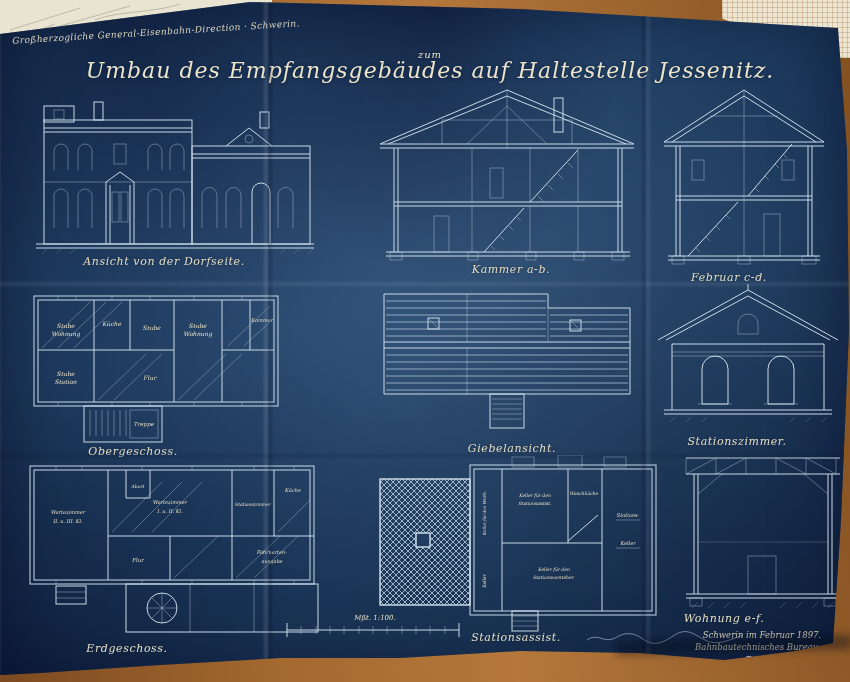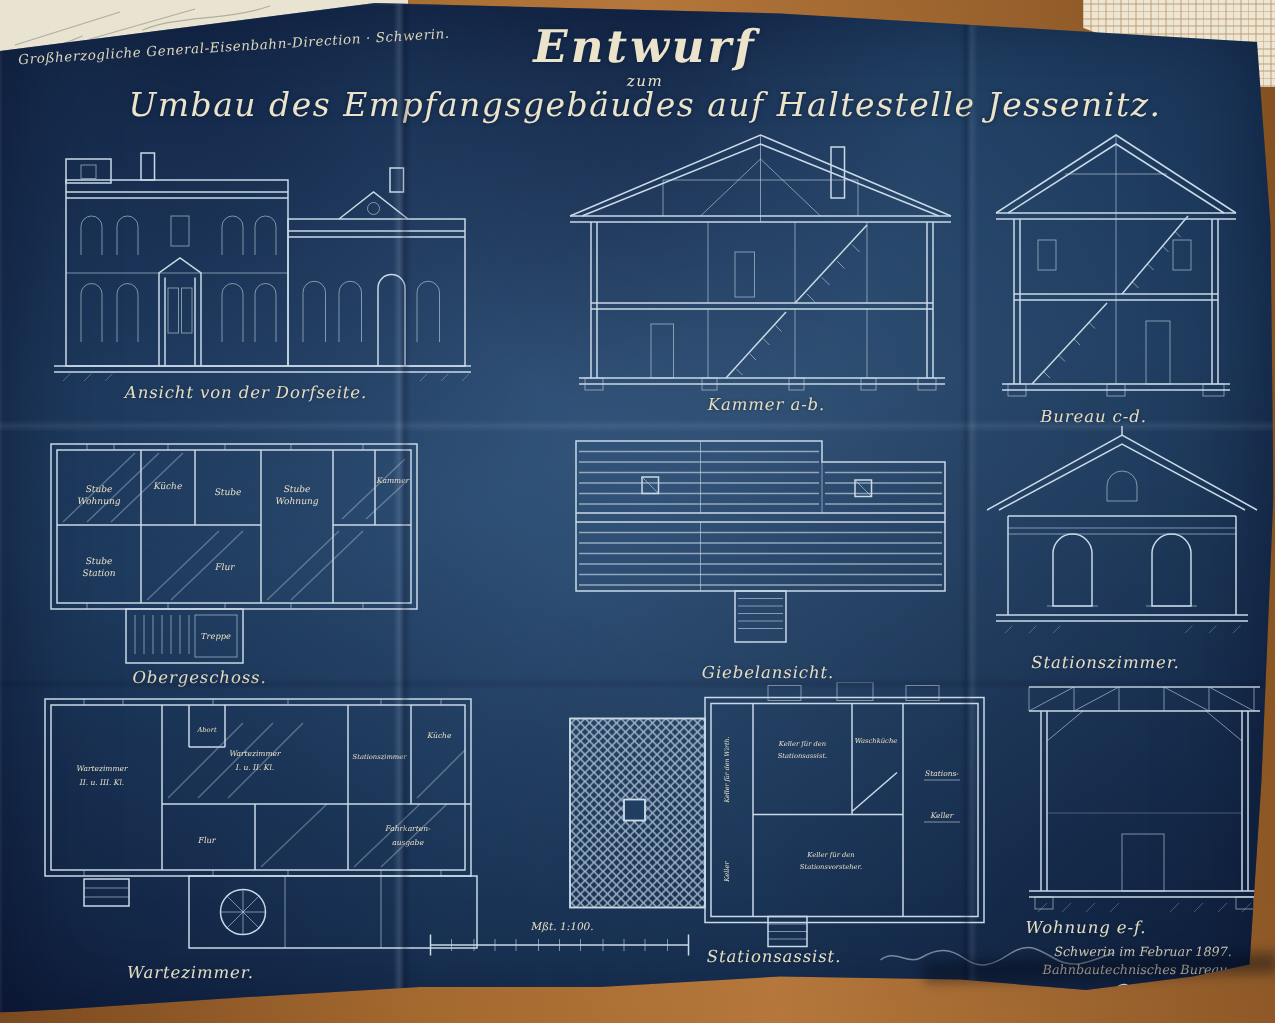--- a/index.html
+++ b/index.html
@@ -67,21 +67,20 @@
   <div class="paper" id="paper-left">
     <svg width="272" height="48">
       <path d="M10 30 L80 8 M60 26 L130 6 M95 20 C120 10,150 14,180 4 M20 38 L55 24" stroke="#9a978b" stroke-width=".8" fill="none" opacity=".7"></path>
     </svg>
   </div>
   <div class="paper" id="paper-right"></div>
 
   <div id="sheet">
 
     <div id="office-note">Großherzogliche General-Eisenbahn-Direction · Schwerin.</div>
-    <div class="title-line" id="title1">Entwurf</div>
     <div class="title-line" id="title2">zum</div>
     <div class="title-line" id="title3">Umbau des Empfangsgebäudes auf Haltestelle Jessenitz.</div>
 
     <svg class="dwg" style="left:30px;top:86px" width="290" height="180" viewBox="0 0 290 180">
       <path d="M6 158 H284 M6 162 H284"></path>
       <rect x="14" y="34" width="148" height="124"></rect>
       <path d="M14 42 H162 M14 46 H162"></path>
       <rect x="14" y="20" width="30" height="16"></rect>
         <rect x="24" y="24" width="10" height="9" class="thin"></rect>
       <rect x="64" y="16" width="9" height="18"></rect>
@@ -268,25 +267,25 @@
 
     <svg class="dwg" style="left:283px;top:612px" width="185" height="28" viewBox="0 0 185 28">
       <text x="92" y="8" font-size="7" text-anchor="middle">Mßt. 1:100.</text>
       <path d="M4 18 H176"></path>
       <path d="M4 11 V25 M176 11 V25"></path>
       <path d="M18 14 V22 M33 14 V22 M47 14 V22 M61 14 V22 M76 14 V22 M90 14 V22 M104 14 V22 M119 14 V22 M133 14 V22 M147 14 V22 M162 14 V22" class="thin"></path>
     </svg>
 
     <div class="cap" style="left:164px;top:255px">Ansicht von der Dorfseite.</div>
     <div class="cap" style="left:511px;top:263px">Kammer a-b.</div>
-    <div class="cap" style="left:729px;top:271px">Bureau c-d.</div>
+    <div class="cap" style="left:729px;top:271px">Februar c-d.</div>
     <div class="cap" style="left:133px;top:445px">Obergeschoss.</div>
     <div class="cap" style="left:512px;top:442px">Giebelansicht.</div>
     <div class="cap" style="left:737px;top:435px">Stationszimmer.</div>
-    <div class="cap" style="left:127px;top:642px">Wartezimmer.</div>
+    <div class="cap" style="left:127px;top:642px">Erdgeschoss.</div>
     <div class="cap" style="left:516px;top:631px">Stationsassist.</div>
     <div class="cap" style="left:724px;top:612px">Wohnung e-f.</div>
 
     <div class="footer-line" id="footer1">Schwerin im Februar 1897.</div>
     <div class="footer-line" id="footer2">Bahnbautechnisches Bureau.</div>
     <svg class="dwg" style="left:724px;top:652px" width="96" height="18" viewBox="0 0 96 18">
       <path d="M2 12 C8 2,12 16,18 9 S28 3,33 11 S44 16,50 7 S60 3,66 11 S76 15,84 6 S90 10,94 8" stroke="#e7dfc5" stroke-width="1"></path>
     </svg>
     <svg class="dwg" style="left:585px;top:628px" width="160" height="20" viewBox="0 0 160 20">
       <path d="M2 12 C12 4,20 16,30 10 S48 4,58 11 S76 16,88 8 S106 4,118 11 S140 14,158 7" stroke="#aeb6bd" stroke-width="1" opacity=".55"></path>

